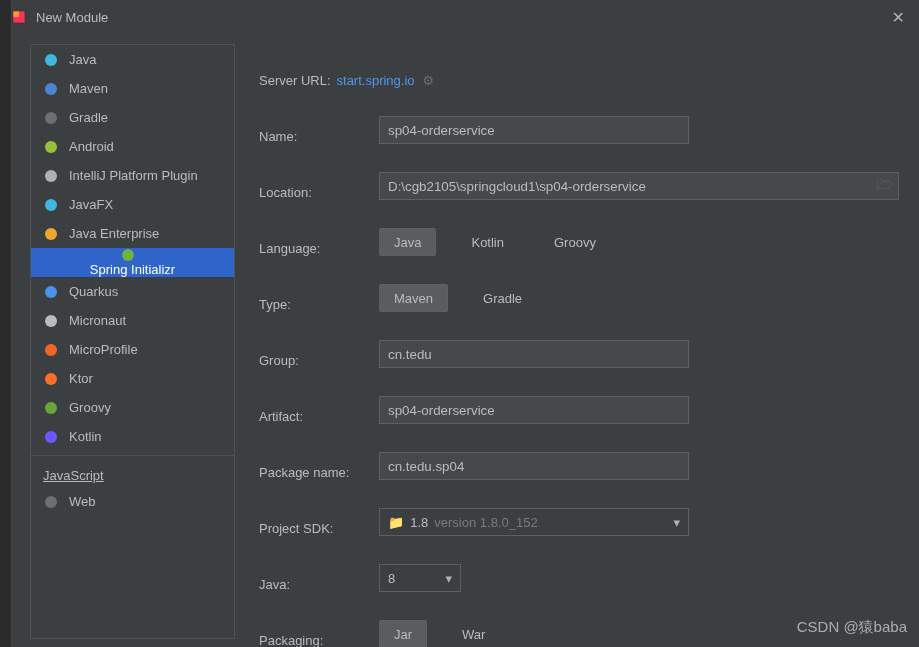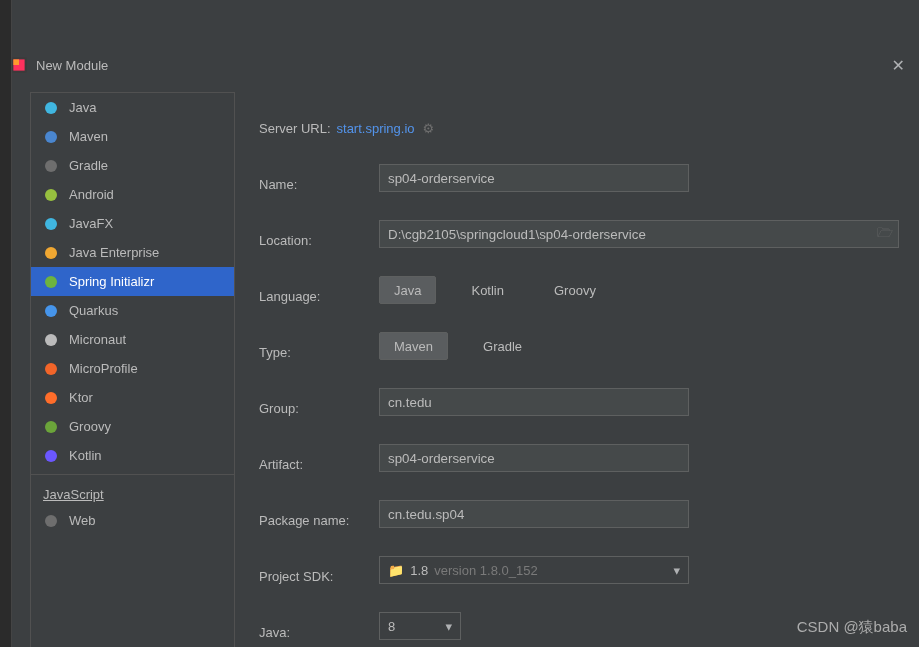--- a/index.html
+++ b/index.html
@@ -1,24 +1,24 @@
 <!DOCTYPE html>
 <html><head>
 <meta charset="utf-8">
 <style>
 * { box-sizing: border-box; margin: 0; padding: 0; font-family: "Segoe UI", Arial, sans-serif; }
 body { background: #3c3f41; color: #bbbbbb; width: 919px; height: 647px; overflow: hidden; font-size: 13px; }
-.titlebar { display: flex; align-items: center; height: 34px; padding: 0 10px; background: #3c3f41; margin-top: 48px; }
+.titlebar { display: flex; align-items: center; height: 34px; padding: 0 10px; background: #3c3f41; }
 .titlebar .icon { width: 18px; height: 18px; margin-right: 8px; }
 .titlebar .title { flex: 1; color: #bbbbbb; font-size: 13px; }
 .titlebar .close { color: #afb1b3; font-size: 16px; cursor: pointer; padding: 4px; }
 .content { display: flex; height: calc(100% - 34px); padding: 10px 0 0 30px; }
 .sidebar { width: 220px; background: #3c3f41; border: 1px solid #515151; overflow-y: auto; height: 595px; }
 .side-item { display: flex; align-items: center; height: 29px; padding: 0 12px; cursor: pointer; color: #bbbbbb; white-space: nowrap; }
-.side-item.selected { background: #2f65ca; color: #fff; }
+.side-item.selected { background: #2f65ca; color: #fff; flex-direction: column; }
 .side-item .si-icon { width: 16px; height: 16px; margin-right: 10px; display: inline-flex; align-items: center; justify-content: center; }
 .side-group { padding: 8px 12px 4px; color: #bbbbbb; text-decoration: underline; }
 .form { flex: 1; padding: 8px 20px 0 24px; }
 .row { display: flex; align-items: flex-end; min-height: 56px; }
 .row .label { width: 120px; color: #bbbbbb; }
 .row .url-label { color: #bbbbbb; margin-right: 6px; }
 .row a { color: #5394ec; text-decoration: none; }
 .gear { color: #6e6e6e; margin-left: 8px; }
 input.text { background: #45494a; border: 1px solid #5e6060; color: #bbbbbb; height: 28px; padding: 0 8px; width: 310px; }
 .loc-wrap { position: relative; display: flex; align-items: center; width: 520px; }
@@ -79,20 +79,28 @@
         <span class="si-icon">
           <svg width="14" height="14" viewBox="0 0 14 14">
             <circle cx="7" cy="7" r="6" fill="#97c03f"></circle>
           </svg>
         </span>
         <span>Android</span>
       </div>
       <div class="side-item">
         <span class="si-icon">
           <svg width="14" height="14" viewBox="0 0 14 14">
+            <circle cx="7" cy="7" r="6" fill="#afb1b3"></circle>
+          </svg>
+        </span>
+        <span>IntelliJ Platform Plugin</span>
+      </div>
+      <div class="side-item">
+        <span class="si-icon">
+          <svg width="14" height="14" viewBox="0 0 14 14">
             <circle cx="7" cy="7" r="6" fill="#40b6e0"></circle>
           </svg>
         </span>
         <span>JavaFX</span>
       </div>
       <div class="side-item">
         <span class="si-icon">
           <svg width="14" height="14" viewBox="0 0 14 14">
             <circle cx="7" cy="7" r="6" fill="#f0a732"></circle>
           </svg>

